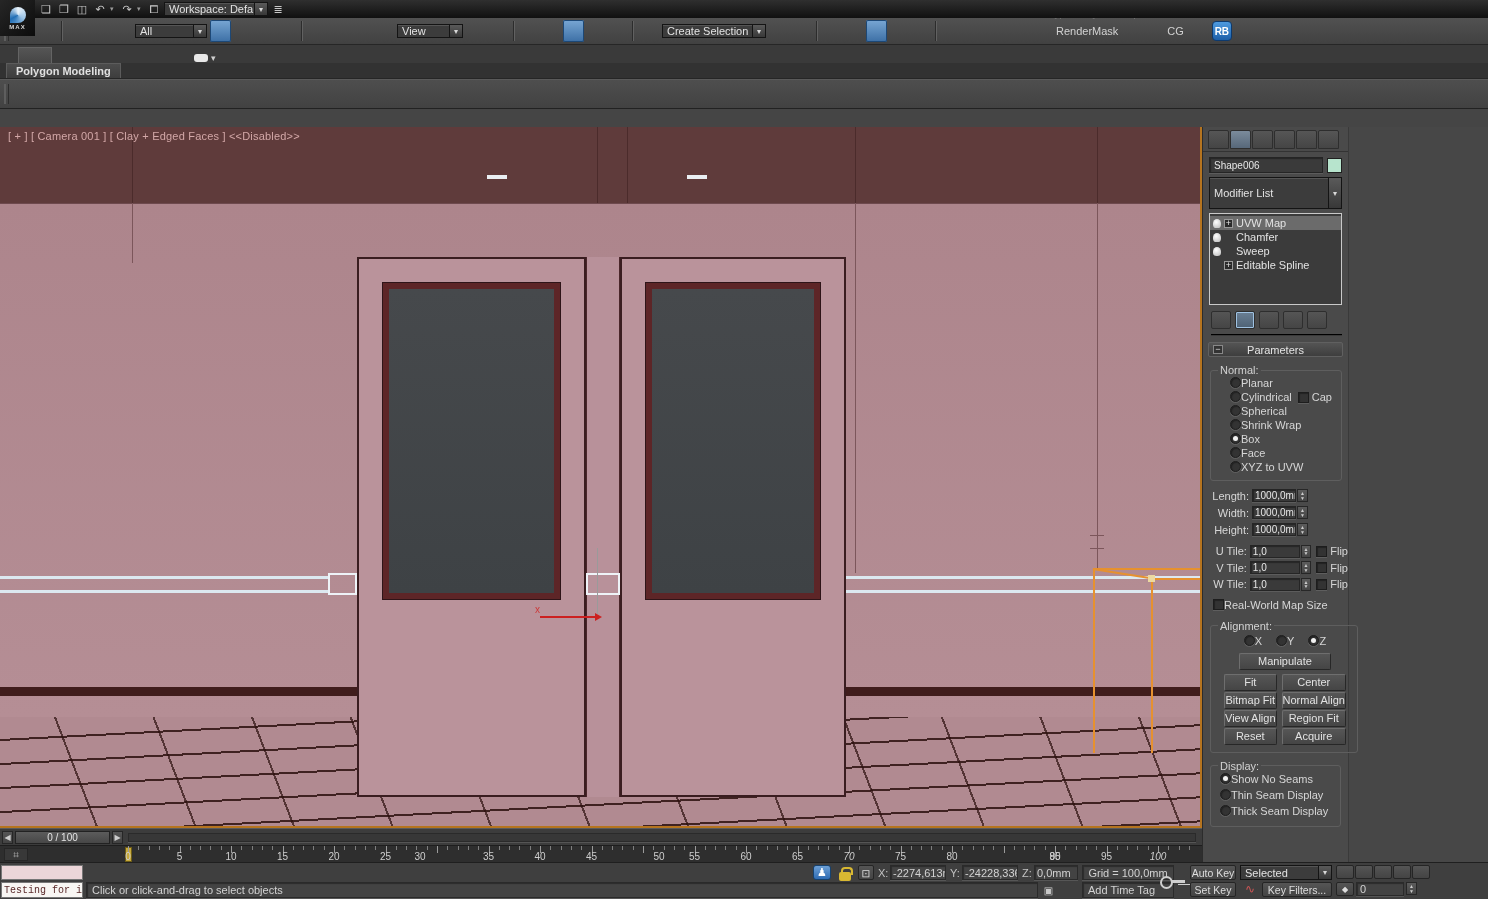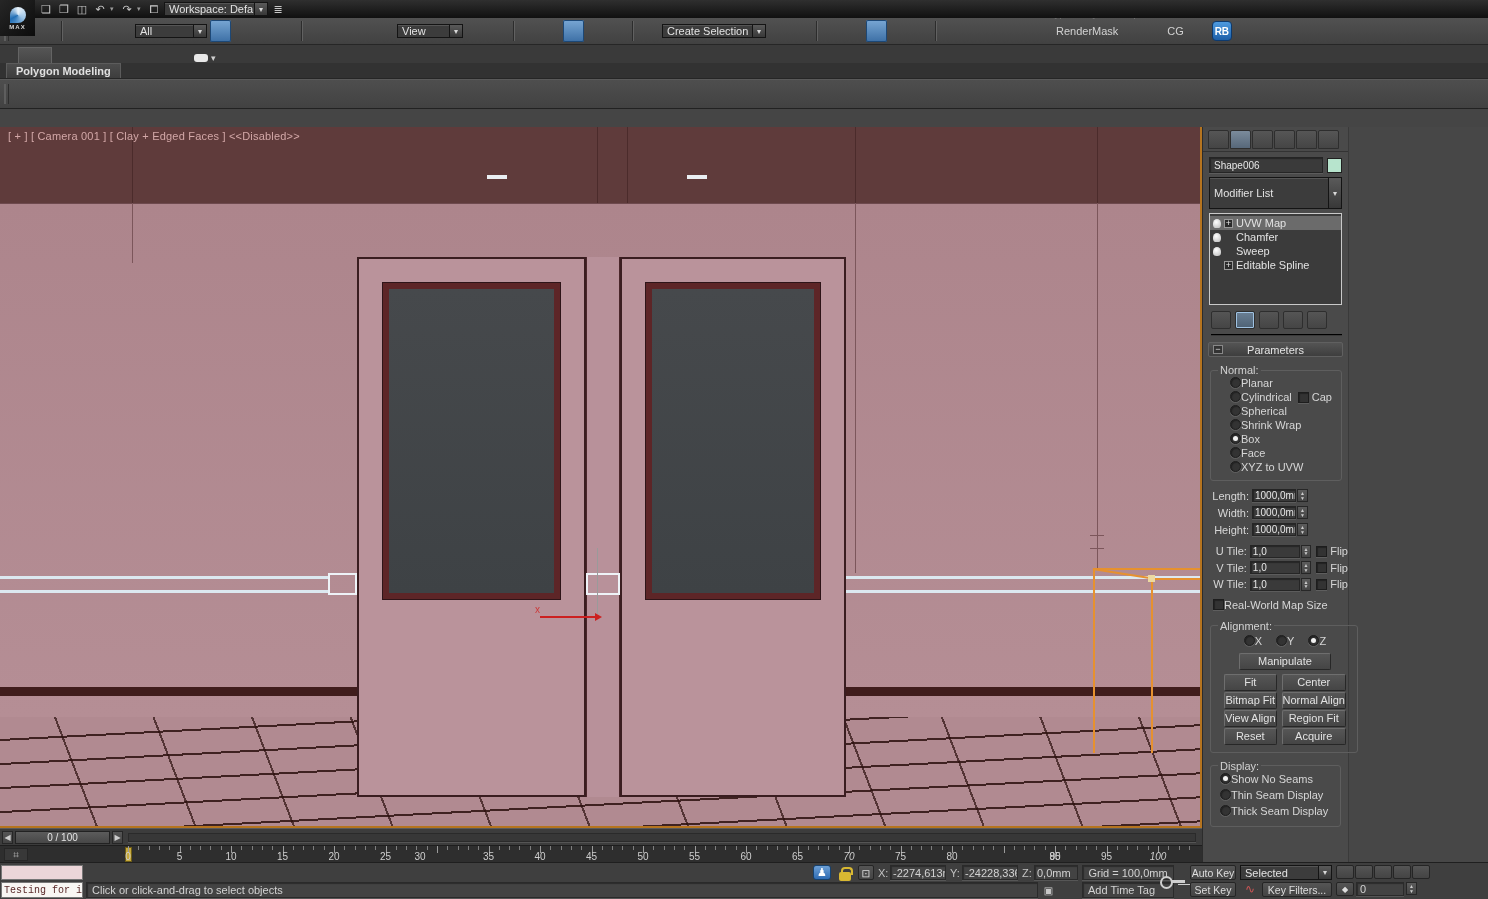--- a/index.html
+++ b/index.html
@@ -675,21 +675,21 @@
     <span class="tlabel" style="left: 128px;">0</span>
     <span class="tlabel" style="left: 179.5px;">5</span>
     <span class="tlabel" style="left: 231px;">10</span>
     <span class="tlabel" style="left: 282.5px;">15</span>
     <span class="tlabel" style="left: 334px;">20</span>
     <span class="tlabel" style="left: 385.5px;">25</span>
     <span class="tlabel" style="left: 420px;">30</span>
     <span class="tlabel" style="left: 488.5px;">35</span>
     <span class="tlabel" style="left: 540px;">40</span>
     <span class="tlabel" style="left: 591.5px;">45</span>
-    <span class="tlabel" style="left: 643px;">50</span>
+    <span class="tlabel" style="left: 659px;">50</span>
     <span class="tlabel" style="left: 694.5px;">55</span>
     <span class="tlabel" style="left: 746px;">60</span>
     <span class="tlabel" style="left: 797.5px;">65</span>
     <span class="tlabel" style="left: 849px; font-style: italic;">70</span>
     <span class="tlabel" style="left: 900.5px;">75</span>
     <span class="tlabel" style="left: 952px;">80</span>
     <span class="tlabel" style="left: 1055px;">85</span>
     <span class="tlabel" style="left: 1055px;">90</span>
     <span class="tlabel" style="left: 1106.5px;">95</span>
     <span class="tlabel" style="left: 1158px; font-style: italic;">100</span>

